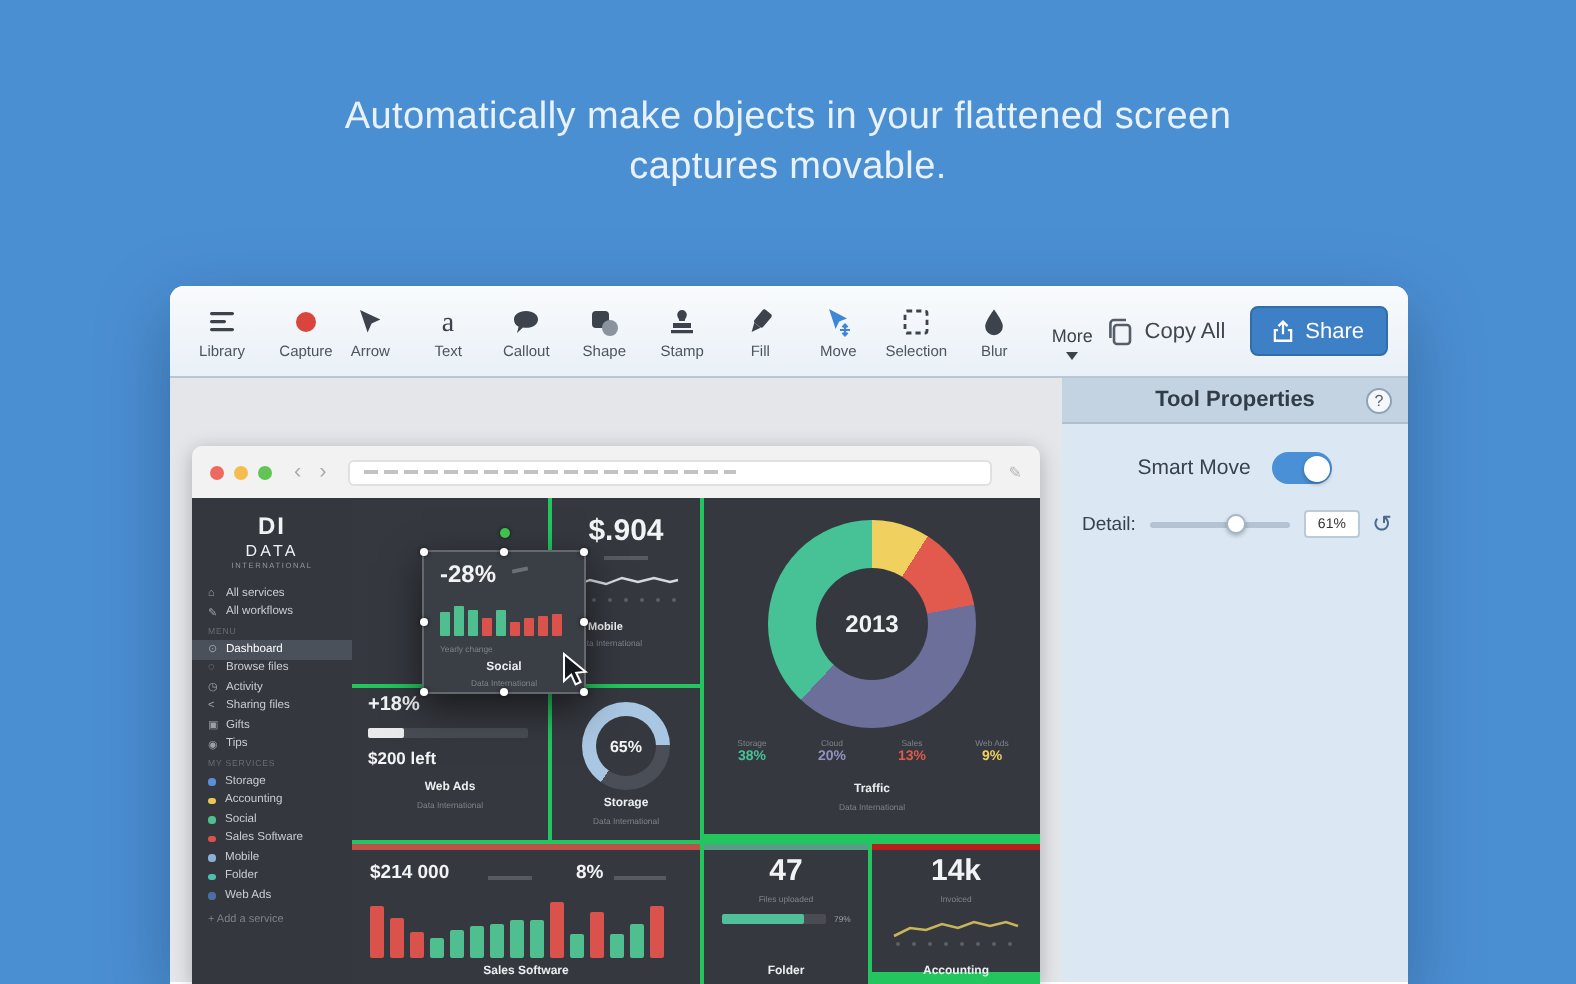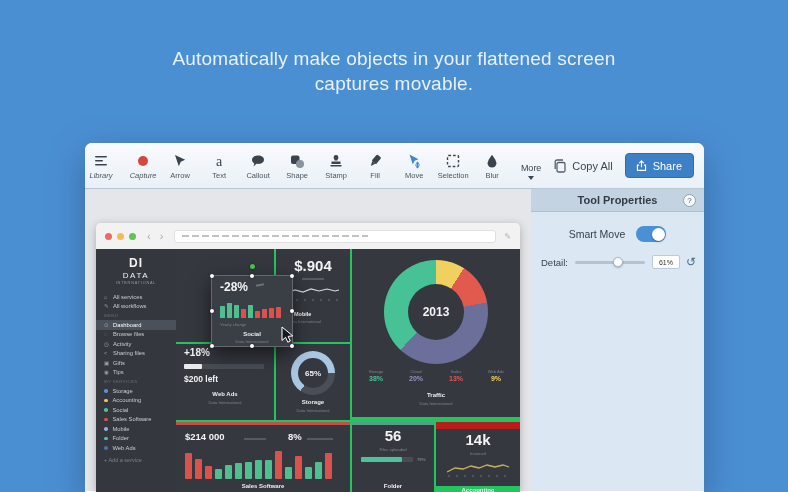--- a/index.html
+++ b/index.html
@@ -12,21 +12,21 @@
 
   
   .win { position:absolute; left:85px; top:143px; width:619px; height:349px;
          background:#fff; border-radius:7px 7px 0 0; overflow:hidden;
          box-shadow:0 12px 36px rgba(20,40,70,.35); }
 
   
   .toolbar { height:46px; background:linear-gradient(#f9fbfd,#e9f0f7);
              border-bottom:1px solid #b7c7d6; display:flex; align-items:center; }
   .tg { display:flex; align-items:flex-end; }
-  .tg.left { margin-left:0; gap:10px;font-style:italic; }
+  .tg.left { margin-left:10px; gap:10px; }
   .tg.center { margin:0 auto; gap:7px; }
   .tg.right { margin-right:10px; gap:12px; align-items:center; }
   .tool { width:32px; display:flex; flex-direction:column; align-items:center; cursor:default; }
   .tool .ticon { height:18px; display:flex; align-items:center; justify-content:center; }
   .tool .tlab { font-size:7.5px; color:#4c5560; margin-top:1px; white-space:nowrap; }
   .reddot { width:10px; height:10px; border-radius:50%; background:#d9453c; display:block; }
   .more-txt { font-size:9px; color:#3c434c; }
   .caret { width:0; height:0; border-left:3px solid transparent; border-right:3px solid transparent;
            border-top:4px solid #3c434c; margin-top:3px; }
   .copyall { display:flex; align-items:center; gap:4px; font-size:11px; color:#40464e; }
@@ -74,21 +74,21 @@
   .tl { font-weight:bold; color:#eceef0; font-size:6px; }
   .ts { color:#7d838b; font-size:4.2px; }
 
   .t-r1c1 { left:0; top:0; width:98px; height:93px; }
   .t-mobile { left:100px; top:0; width:74px; height:93px; }
   .t-traffic { left:176px; top:0; width:168px; height:168px; }
   .t-webads { left:0; top:95px; width:98px; height:76px; }
   .t-storage { left:100px; top:95px; width:74px; height:76px; }
   .t-sales { left:0; top:173px; width:174px; height:70px; border-top:3px solid #c0504a; }
   .t-folder { left:176px; top:173px; width:82px; height:70px; border-top:3px solid #569e85; }
-  .t-acct { left:260px; top:173px; width:84px; height:64px; border-top:7px solid #b91c1c; }
+  .t-acct { left:260px; top:173px; width:84px; height:64px; border-top:3px solid #b91c1c; }
 
   .mob-val { position:absolute; top:8px; left:0; right:0; text-align:center; font-size:15px; }
   .mob-dash { position:absolute; top:29px; left:26px; width:22px; height:2px; background:#565b62; }
   .mob-spark { position:absolute; top:35px; left:10px; }
   .mob-lab { position:absolute; top:62px; left:12px; font-size:5.5px; }
   .mob-lab .wd { display:inline-block; width:3px; height:3px; border-radius:50%; background:#fff; margin-right:3px; }
   .mob-sub { position:absolute; top:70px; left:12px; }
 
   .donut { position:absolute; left:32px; top:11px; width:104px; height:104px; border-radius:50%; }
   .donut::after { content:""; position:absolute; inset:24px; background:#35383f; border-radius:50%; }
@@ -492,21 +492,21 @@
                   <div class="bar" style="height: 12px; background: rgb(79, 191, 143);"></div>
                   <div class="bar" style="height: 23px; background: rgb(217, 83, 76);"></div>
                   <div class="bar" style="height: 12px; background: rgb(79, 191, 143);"></div>
                   <div class="bar" style="height: 17px; background: rgb(79, 191, 143);"></div>
                   <div class="bar" style="height: 26px; background: rgb(217, 83, 76);"></div>
                 </div>
               <div class="cl tl" style="top:58px;">Sales Software</div>
             </div>
 
             <div class="t t-folder">
-              <div class="big-val twht">56</div>
+              <div class="big-val twht">47</div>
               <div class="big-cap ts">Files uploaded</div>
               <div class="fo-bar">
                   <div class="fo-fill" style="width: 78%;"></div>
                 </div>
               <div class="fo-pct">79%</div>
               <div class="cl tl" style="top:58px;">Folder</div>
             </div>
 
             <div class="t t-acct">
               <div class="big-val twht">14k</div>

